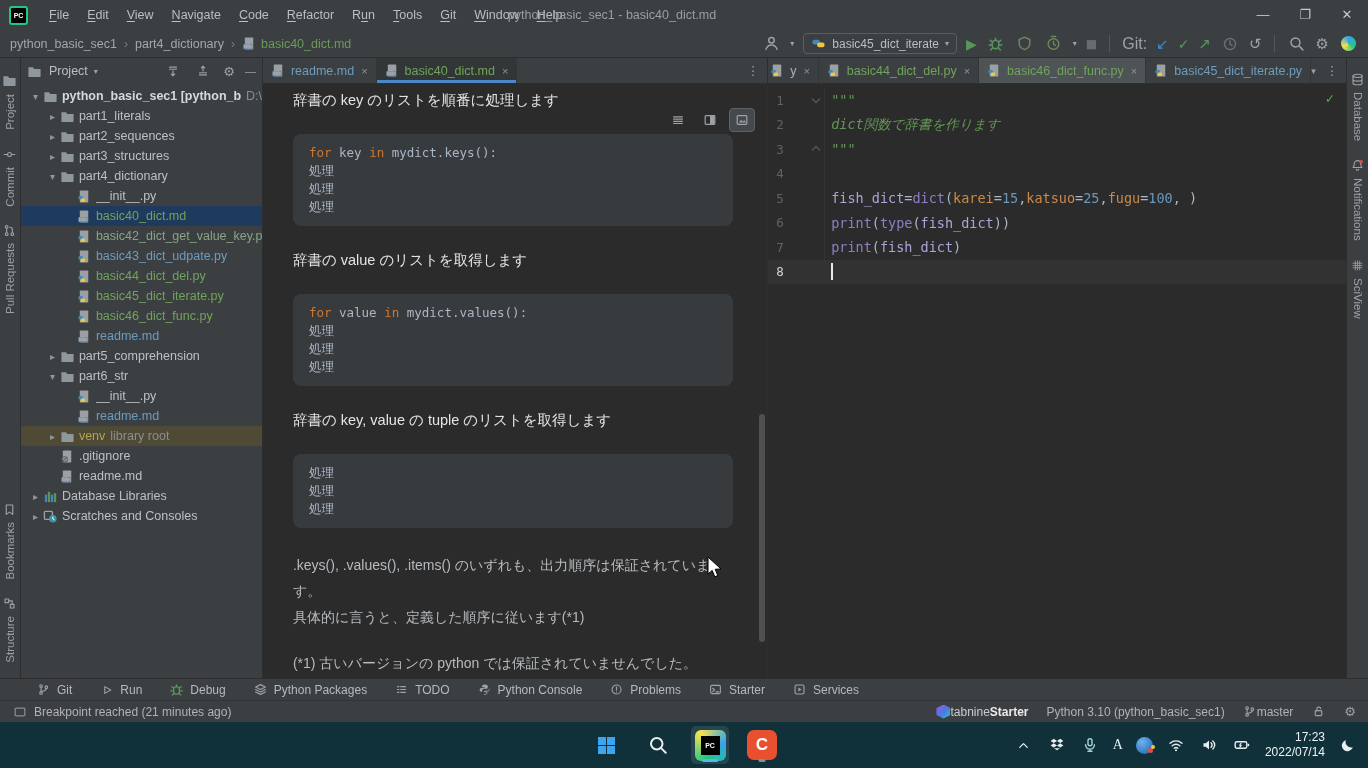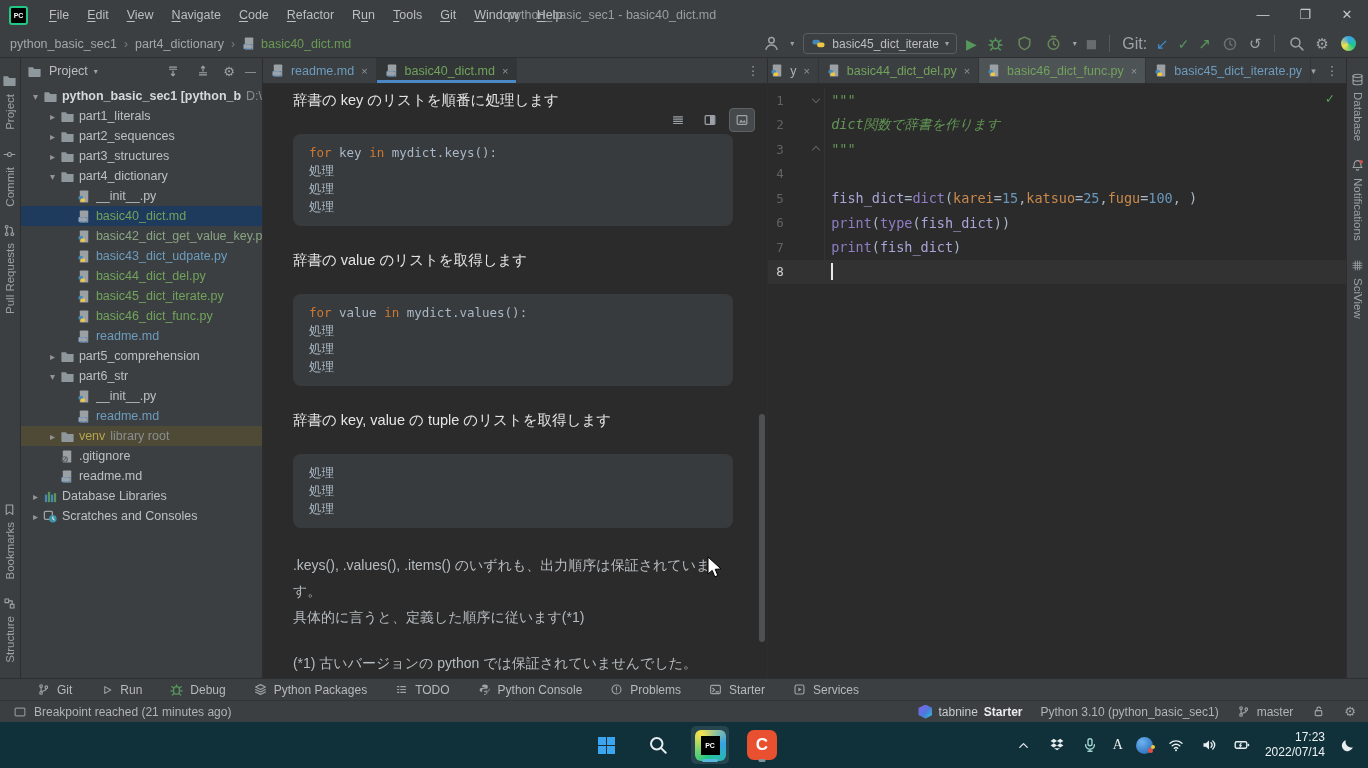--- a/index.html
+++ b/index.html
@@ -92,21 +92,21 @@
   .fold.top { transform:rotate(-45deg); top:8px; } .fold.bot { transform:rotate(135deg); top:10px; }
   .edcheck { position:absolute; top:6px; right:12px; color:#54a857; font-size:14px; font-weight:bold; }
   .c-kw{color:#cc7832;} .c-tx{color:#a9b7c6;} .c-doc{color:#629755;font-style:italic;}
   .c-var{color:#a9a5d8;} .c-fn{color:#8f7ec5;} .c-pr{color:#c98a4b;} .c-num{color:#6897bb;}
 
   
   .toolbtm { height:22px; background:#3c3f41; border-top:1px solid #2c2e30; display:flex; align-items:center; gap:27px; padding-left:36px; }
   .tbbtn { display:flex; align-items:center; gap:6px; font-size:12px; color:#b6b9bd; }
   .statusbar { height:22px; background:#3c3f41; border-top:1px solid #323537; display:flex; align-items:center; padding:0 12px; font-size:12px; color:#b0b3b8; }
   .statusbar .right { margin-left:auto; display:flex; align-items:center; gap:18px; }
-  .sb-item { display:flex; align-items:center; gap:6px; }
+  .sb-item { display:flex; align-items:center; }
   .tabnine-logo { width:14px; height:14px; clip-path:polygon(50% 0,100% 25%,100% 75%,50% 100%,0 75%,0 25%);
     background:linear-gradient(135deg,#8a5cf5,#4b7bd8 55%,#2dc5d8); }
   .tn-name { color:#c9cdd1; } .tn-plan { color:#e9ebed; font-weight:bold; }
 
   
   .taskbar { height:46px; background:#10313a; position:relative; display:flex; align-items:center; justify-content:center; }
   .tb-center { display:flex; align-items:center; gap:14px; }
   .tb-app { width:38px; height:38px; display:grid; place-items:center; border-radius:5px; position:relative; }
   .tb-app.active { background:#26454f; }
   .tb-app .pip { position:absolute; bottom:2px; left:50%; transform:translateX(-50%); height:3px; border-radius:2px; }

